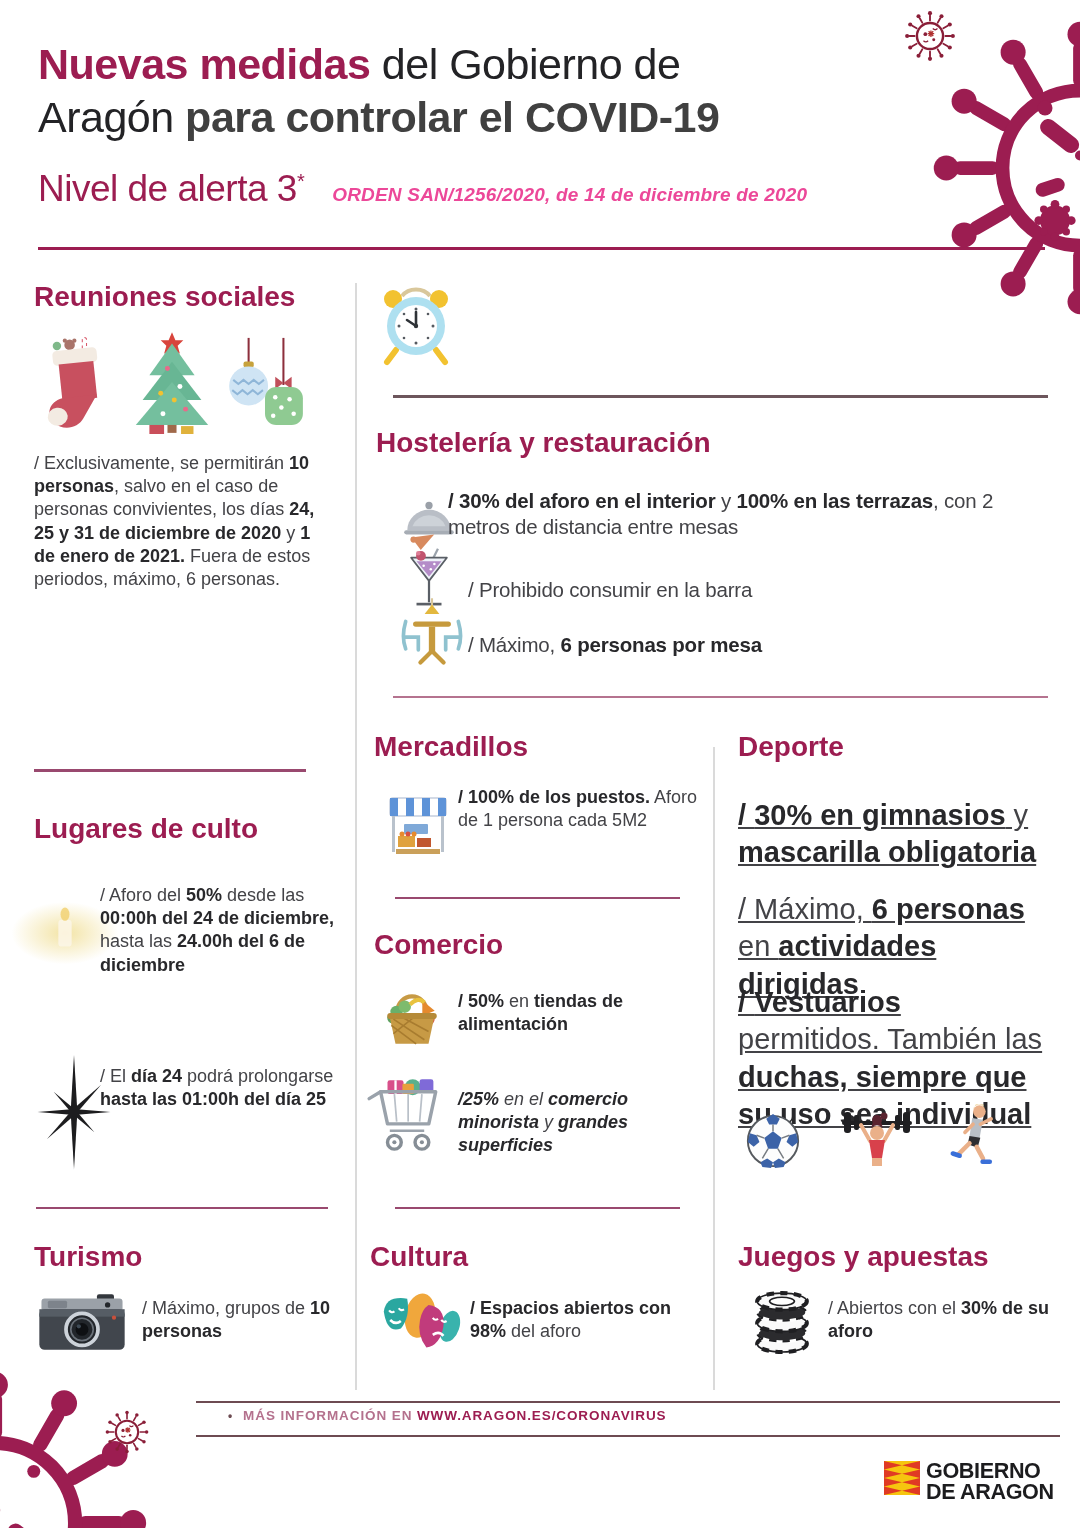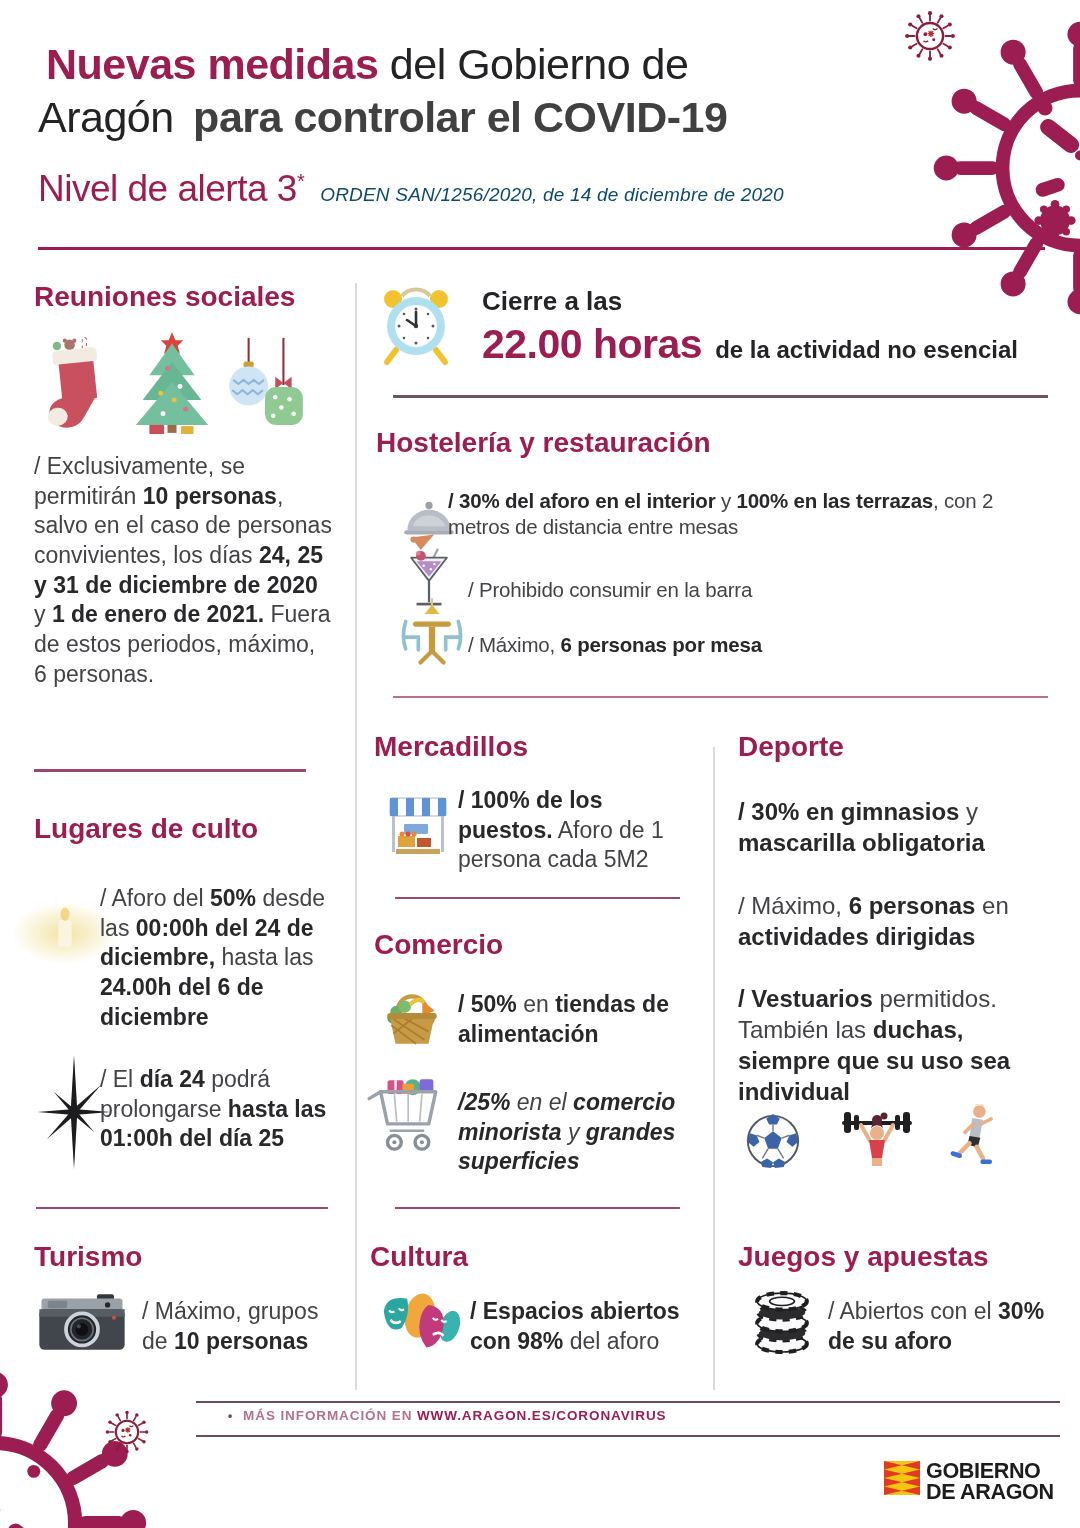--- a/index.html
+++ b/index.html
@@ -1,35 +1,35 @@
 <!DOCTYPE html>
 <html><head>
 <meta charset="utf-8">
 <style>
   html,body{margin:0;padding:0;background:#e9e9e9;}
   .page{position:relative;width:1080px;height:1528px;background:#ffffff;overflow:hidden;
         font-family:"Liberation Sans","DejaVu Sans",sans-serif;color:#3f3f42;margin:0 auto;}
   .abs{position:absolute;}
   .title{left:38px;top:38px;font-size:43px;line-height:1.24;font-weight:400;color:#232326;letter-spacing:-0.5px;}
-  .title .b{font-weight:700;margin-left:8px;}
+  .title .b{font-weight:700;}
   .alert-row{left:38px;top:168px;display:flex;align-items:baseline;}
   .alert{font-size:37px;color:#9c1d51;font-weight:400;letter-spacing:-0.5px;}
   .alert sup{font-size:20px;}
-  .order{margin-left:16px;font-size:19px;font-style:italic;font-weight:400;color:#0c4a6e;letter-spacing:0.2px;}
+  .order{margin-left:28px;font-size:19px;font-style:italic;font-weight:700;color:#ec4899;letter-spacing:0.2px;}
   .rule{position:absolute;}
   .sec-title{position:absolute;font-size:28px;font-weight:700;color:#9c1d51;letter-spacing:0px;}
-  .rich{position:absolute;font-size:23px;line-height:1.29;color:#434347;}
+  .rich{position:absolute;font-size:18px;line-height:1.29;color:#434347;}
   .rich .b{font-weight:700;color:#28282b;}
   .vline{position:absolute;width:2px;background:#dadada;}
   .closing-l1{font-size:26px;font-weight:700;color:#242428;}
   .closing-l2{display:flex;align-items:baseline;margin-top:4px;}
   .closing-time{font-size:41px;font-weight:700;color:#9c1d51;letter-spacing:-0.5px;}
   .closing-suffix{font-size:24px;font-weight:700;color:#242428;margin-left:13px;}
   .hostel{font-size:20.5px;letter-spacing:-0.2px;}
-  .deporte-t{font-size:24px;}
+  .deporte-t{font-size:29px;text-decoration:underline;}
   .footer-text{position:absolute;left:228px;top:1408px;font-size:13.5px;letter-spacing:0.9px;color:#b4718d;font-weight:700;}
   .footer-text .bullet{color:#6d4b52;margin-right:10px;font-size:12px;}
   .footer-text .url{color:#9c1d51;}
   .logo{position:absolute;left:884px;top:1461px;display:flex;align-items:flex-start;}
   .logo-text{margin-left:6px;font-size:22.5px;font-weight:700;color:#1c1c1e;line-height:0.93;letter-spacing:-0.4px;transform:scaleX(0.96);transform-origin:left top;}
   .ic{position:absolute;}
   svg{display:block;}
 </style>
 </head>
 <body>
@@ -262,27 +262,20 @@
         <circle cx="57" cy="42" r="1.5"></circle>
       <circle cx="28" cy="30" r="1.3"></circle>
         <circle cx="52" cy="30" r="1.3"></circle>
         <circle cx="28" cy="54" r="1.3"></circle>
         <circle cx="52" cy="54" r="1.3"></circle>
     </g>
     <line x1="40" y1="42" x2="40" y2="28" stroke="#2e3237" stroke-width="2.6" stroke-linecap="round"></line>
     <line x1="40" y1="42" x2="31" y2="36" stroke="#2e3237" stroke-width="2.6" stroke-linecap="round"></line>
     <circle cx="40" cy="42" r="2.2" fill="#2e3237"></circle>
   </svg>
-  <div class="abs" style="left:482px;top:286px;">
-    <div class="closing-l1">Cierre a las</div>
-    <div class="closing-l2">
-      <span class="closing-time">22.00 horas</span>
-      <span class="closing-suffix">de la actividad no esencial</span>
-    </div>
-  </div>
   <div class="rule" style="left:393px;top:395px;width:655px;height:2.5px;background:#6d565c;"></div>
 
   <div class="sec-title" style="left:376px;top:427px;">Hostelería y restauración</div>
 
   <svg class="ic" style="left:398px;top:492px" width="62" height="60" viewBox="0 0 60 58">
     <circle cx="30" cy="13" r="3.5" fill="#9aa0a8"></circle>
     <path d="M9 37 a21 20 0 0 1 42 0 z" fill="#b9bec6"></path>
     <path d="M14 33 a17 16 0 0 1 32 0" fill="#cdd2d8"></path>
     <rect x="6" y="37" width="48" height="4" rx="2" fill="#a7adb5"></rect>
     <polygon points="13,44 35,41 22,56" fill="#d88a5e"></polygon>

